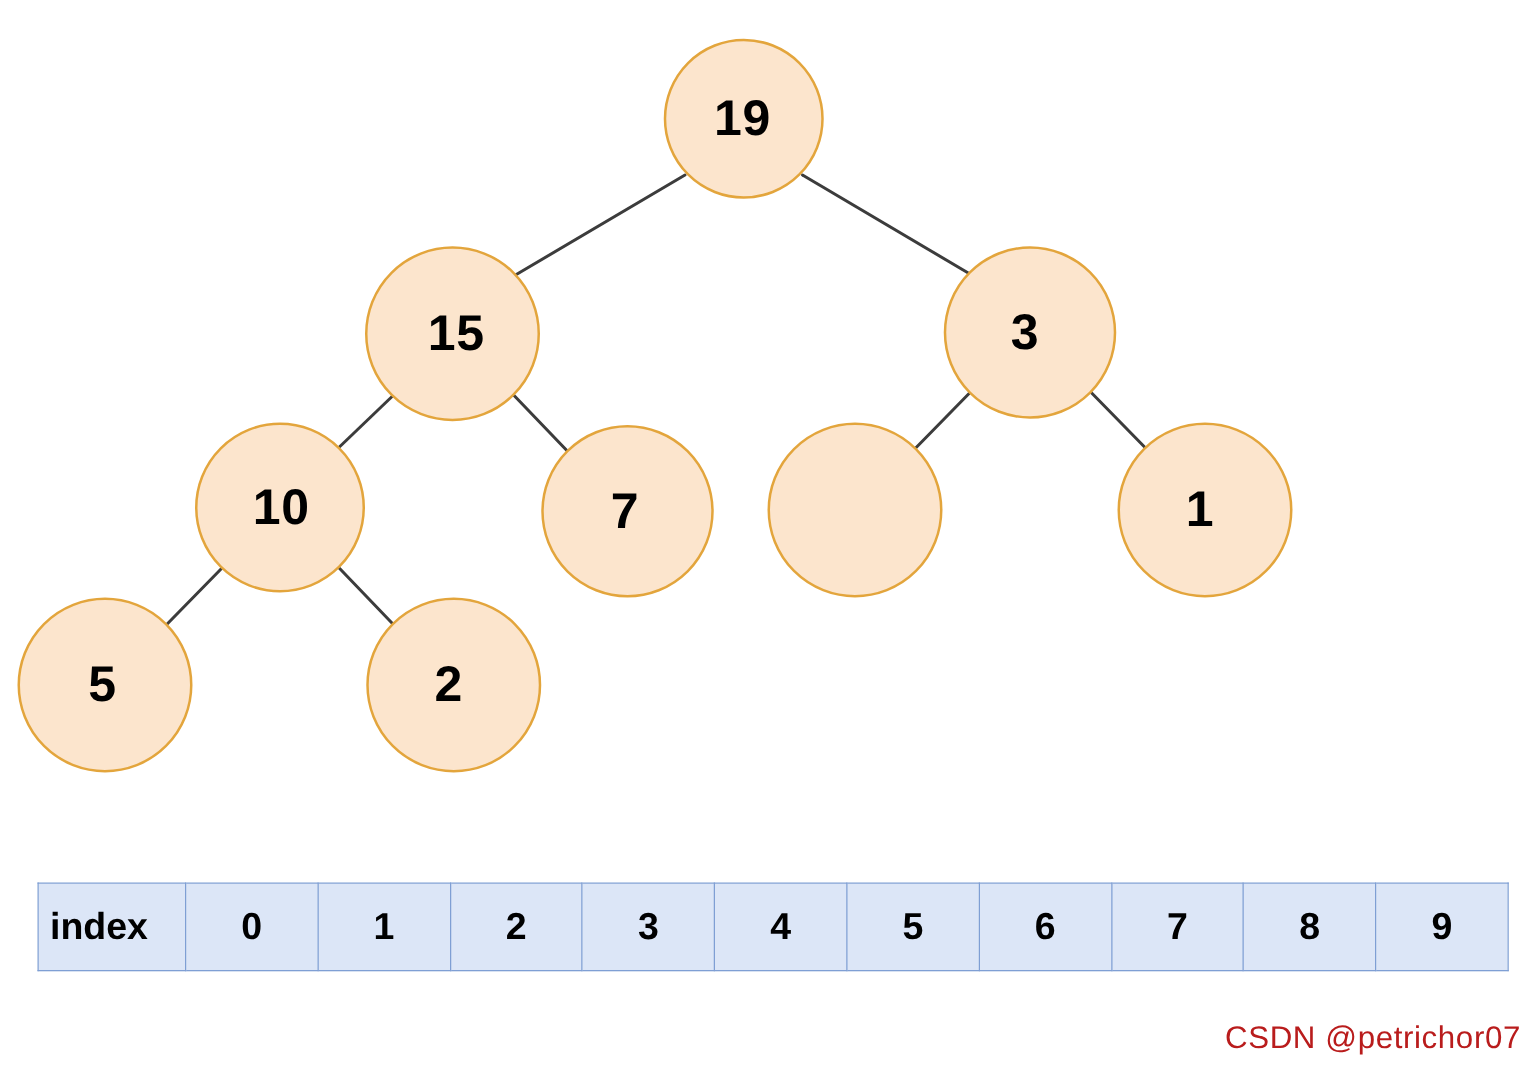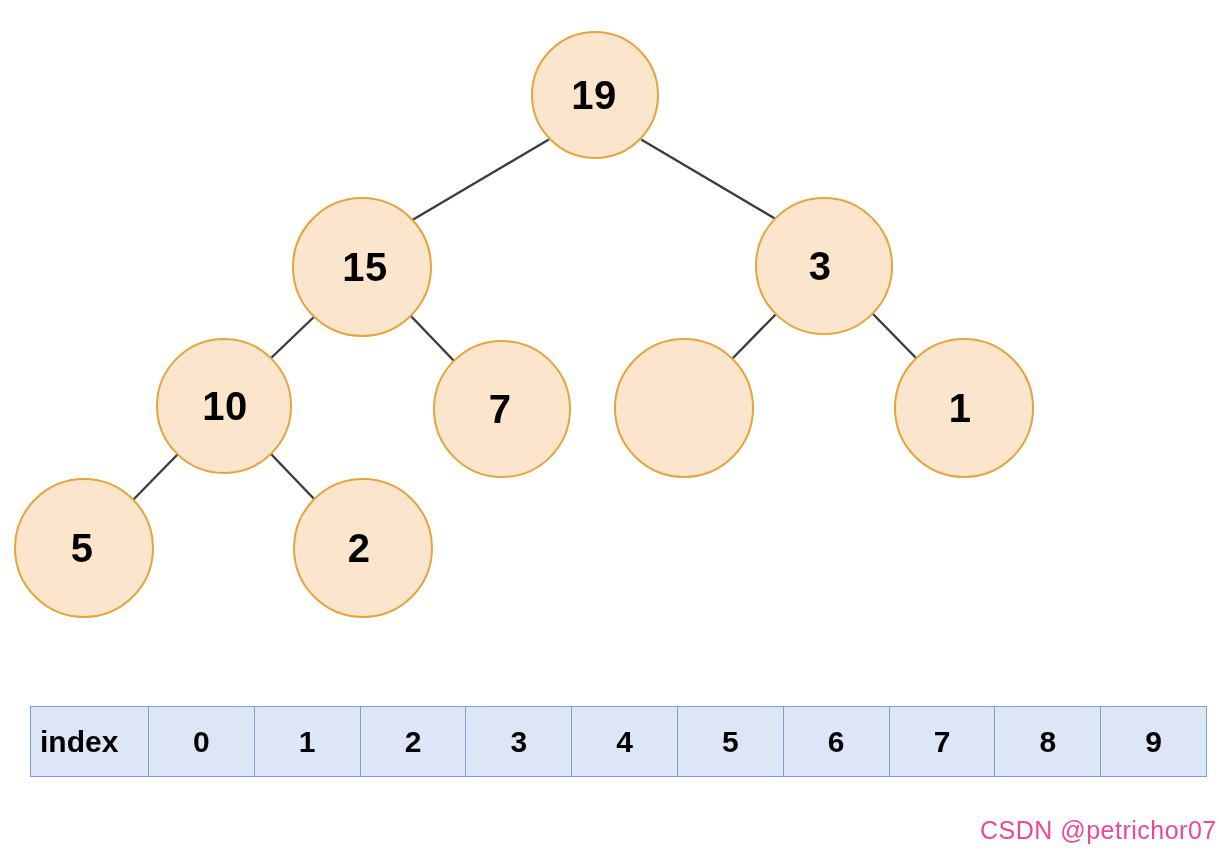--- a/index.html
+++ b/index.html
@@ -88,21 +88,21 @@
     width: 104.8px;
   }
 
   
   #watermark {
     position: absolute;
     left: 980px;
     top: 816px;
     font-family: "Liberation Sans", sans-serif;
     font-size: 25px;
-    color: #ec4899;
+    color: #b91c1c;
     letter-spacing: 0.5px;
     white-space: nowrap;
     user-select: none;
   }
 </style>
 </head>
 <body>
 
 <div id="diagram-stage">
 

